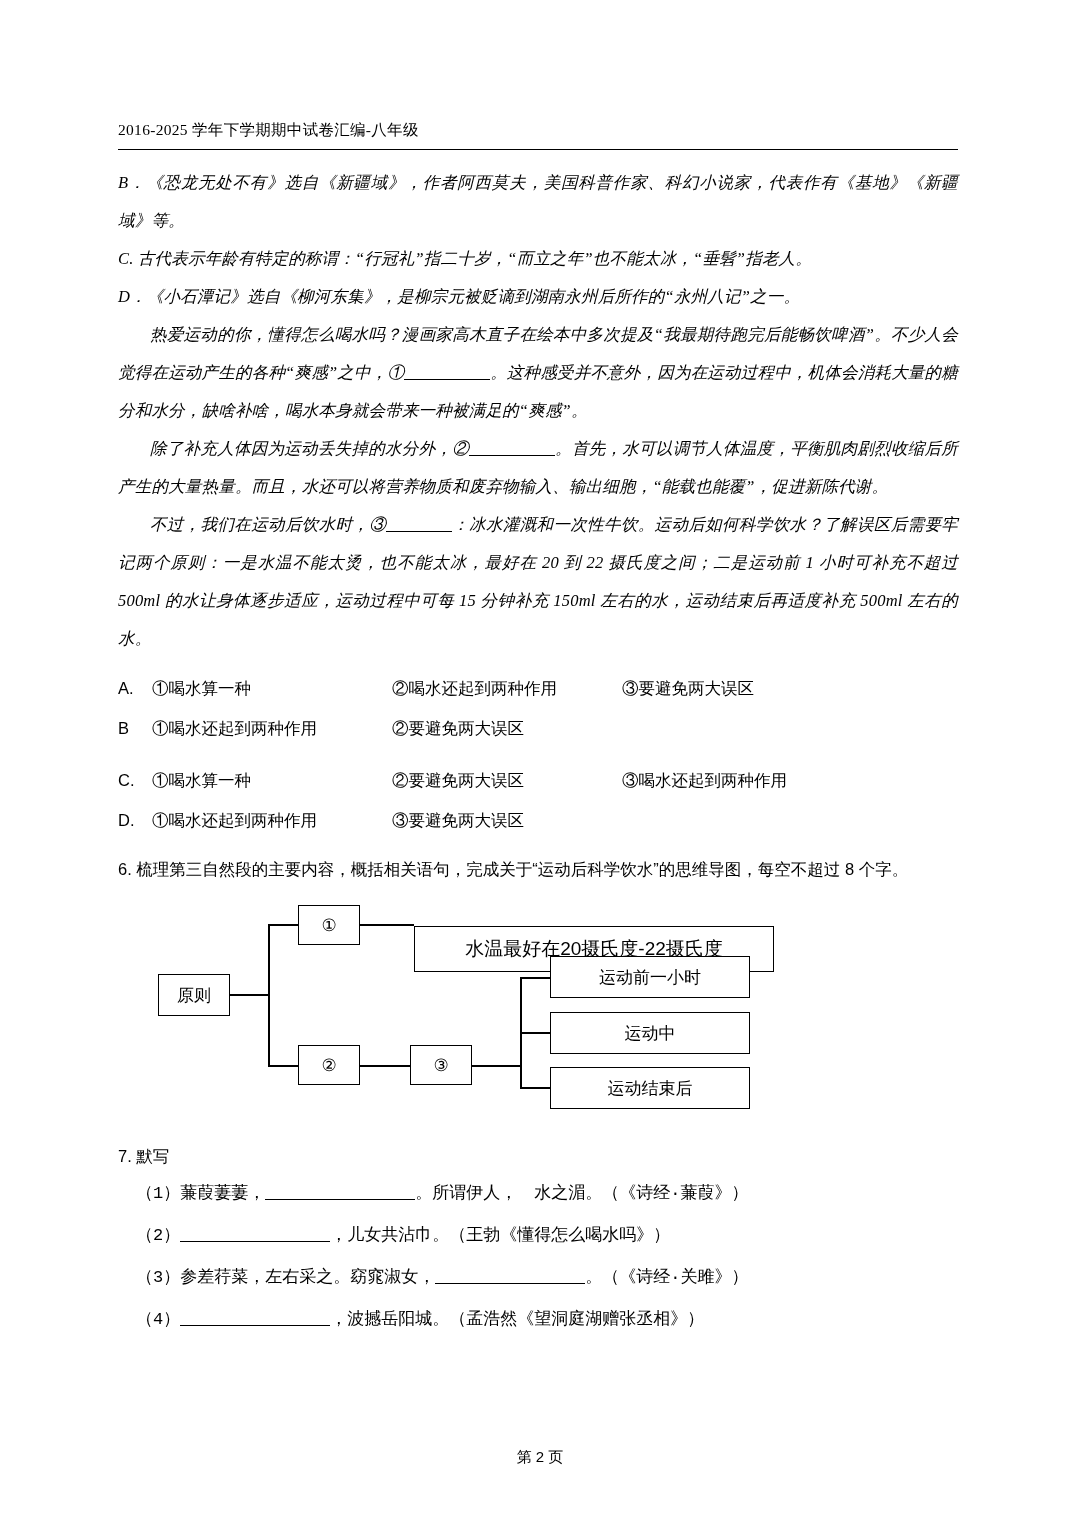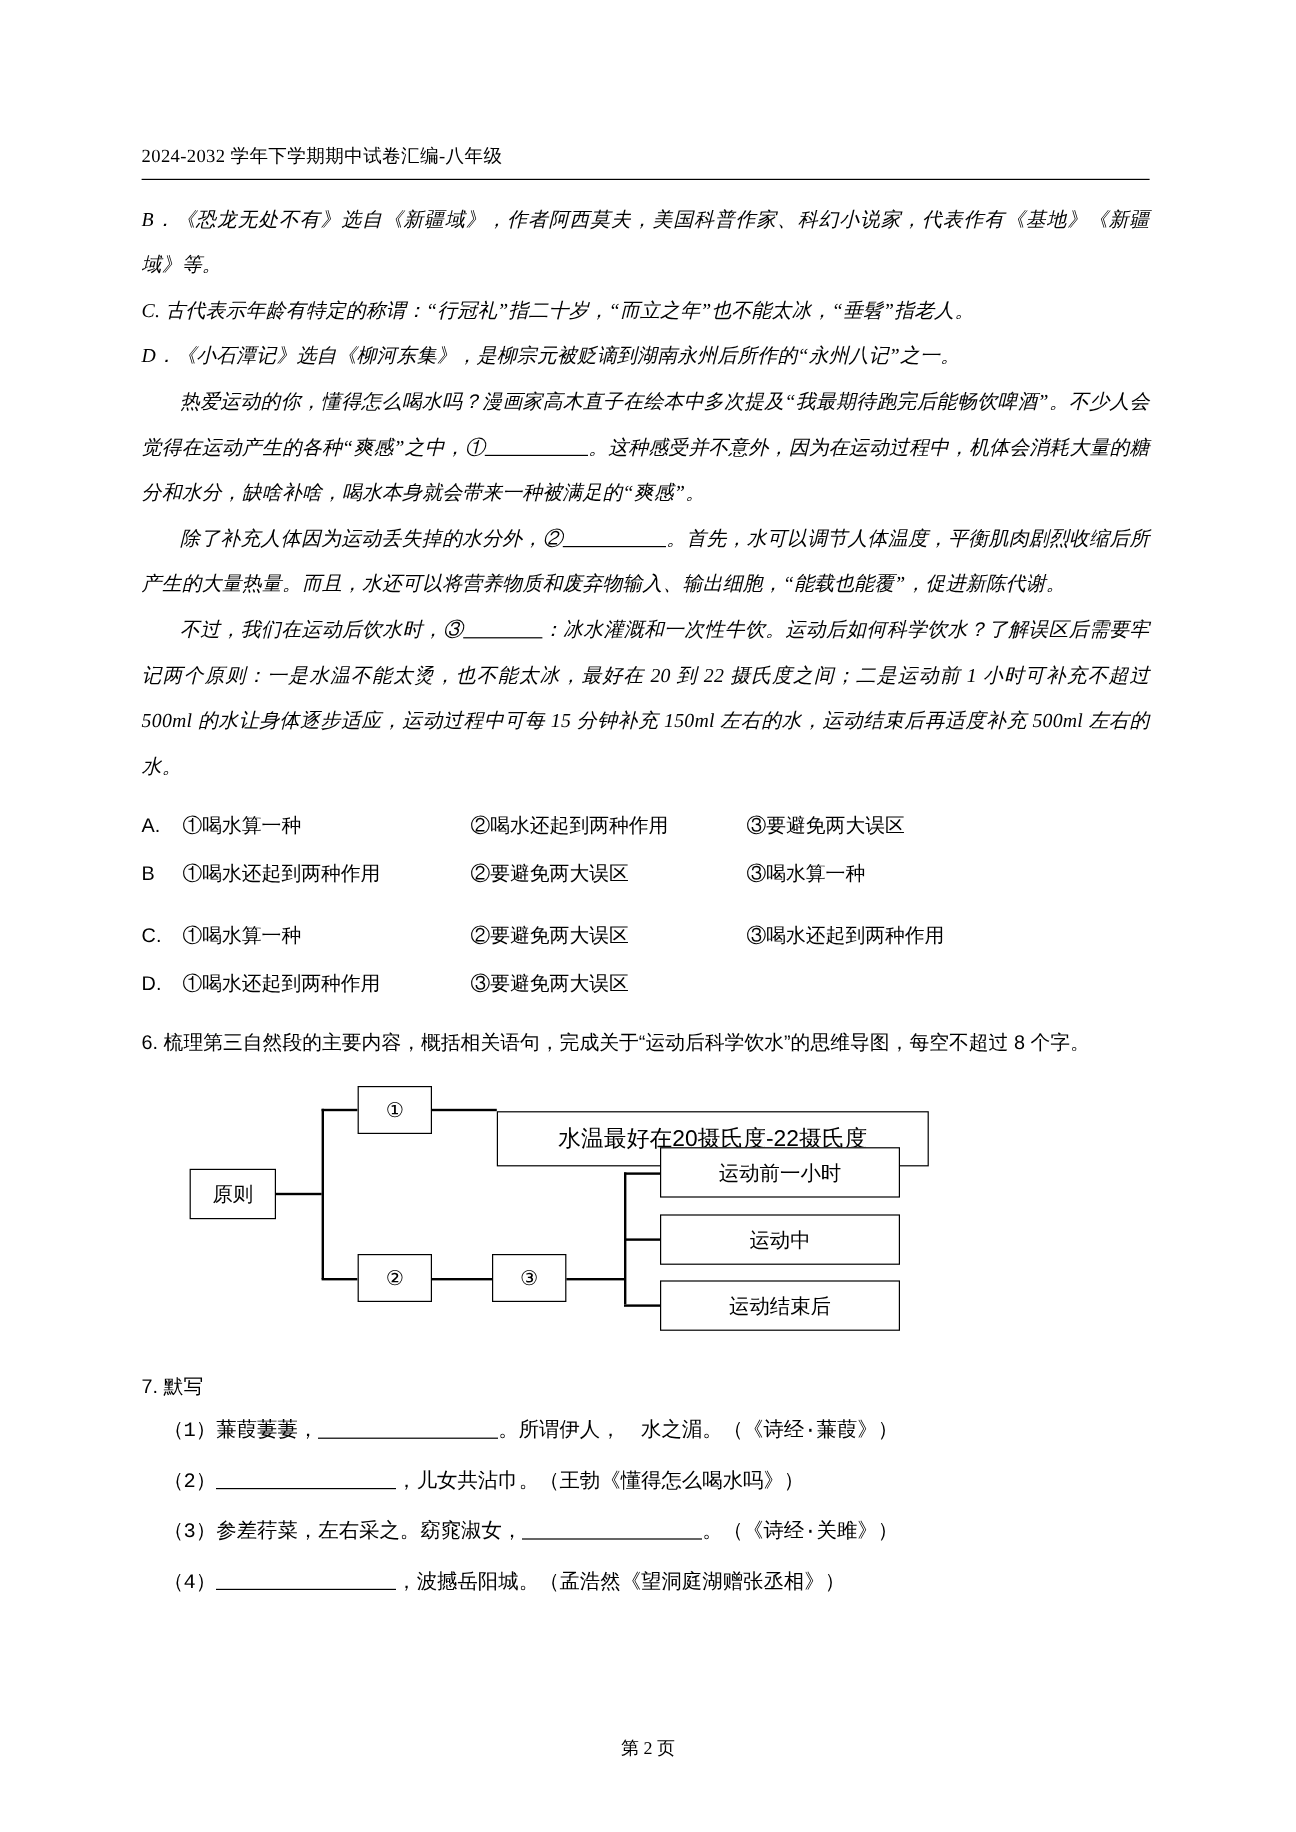--- a/index.html
+++ b/index.html
@@ -117,30 +117,30 @@
     font-family: Liberation Mono, monospace;
     padding-left: 18px;
   }
   .footer {
     position: absolute;
     left: 0;
     top: 1448px;
     width: 1080px;
     text-align: center;
     font-size: 15px;
-    font-family: Liberation Serif, serif;
+    font-family: Liberation Sans, sans-serif;
   }
 </style>
 </head>
 <body>
 
 <div class="page">
   <div class="content">
 
-    <div class="header">2024-2032 学年下学期期中试卷汇编-八年级</div>
+    <div class="header">2016-2025 学年下学期期中试卷汇编-八年级</div>
 
     <div class="body-text italic-block">
       <p class="line">B．《恐龙无处不有》选自《新疆域》，作者阿西莫夫，美国科普作家、科幻小说家，代表作有《基地》《新疆域》等。</p>
       <p class="line">C. 古代表示年龄有特定的称谓：“行冠礼”指二十岁，“而立之年”也不能太冰，“垂髫”指老人。</p>
       <p class="line">D．《小石潭记》选自《柳河东集》，是柳宗元被贬谪到湖南永州后所作的“永州八记”之一。</p>
     </div>
 
     <div class="italic-block">
       <p class="line indent">
         <span>热爱运动的你，懂得怎么喝水吗？漫画家高木直子在绘本中多次提及“我最期待跑完后能畅饮啤酒”。不少人会觉得在运动产生的各种“爽感”之中，①</span><span class="blank-u"></span><span>。这种感受并不意外，因为在运动过程中，机体会消耗大量的糖分和水分，缺啥补啥，喝水本身就会带来一种被满足的“爽感”。</span>
@@ -158,21 +158,20 @@
       <div class="opt-row">
         <span class="c0">A.</span>
         <span class="c1">①喝水算一种</span>
         <span class="c2">②喝水还起到两种作用</span>
         <span class="c3">③要避免两大误区</span>
       </div>
       <div class="opt-row">
         <span class="c0">B</span>
         <span class="c1">①喝水还起到两种作用</span>
         <span class="c2">②要避免两大误区</span>
-        <span class="c3">③喝水算一种</span>
       </div>
       <div class="opt-row" style="margin-top:12px;">
         <span class="c0">C.</span>
         <span class="c1">①喝水算一种</span>
         <span class="c2">②要避免两大误区</span>
         <span class="c3">③喝水还起到两种作用</span>
       </div>
       <div class="opt-row">
         <span class="c0">D.</span>
         <span class="c1">①喝水还起到两种作用</span>

